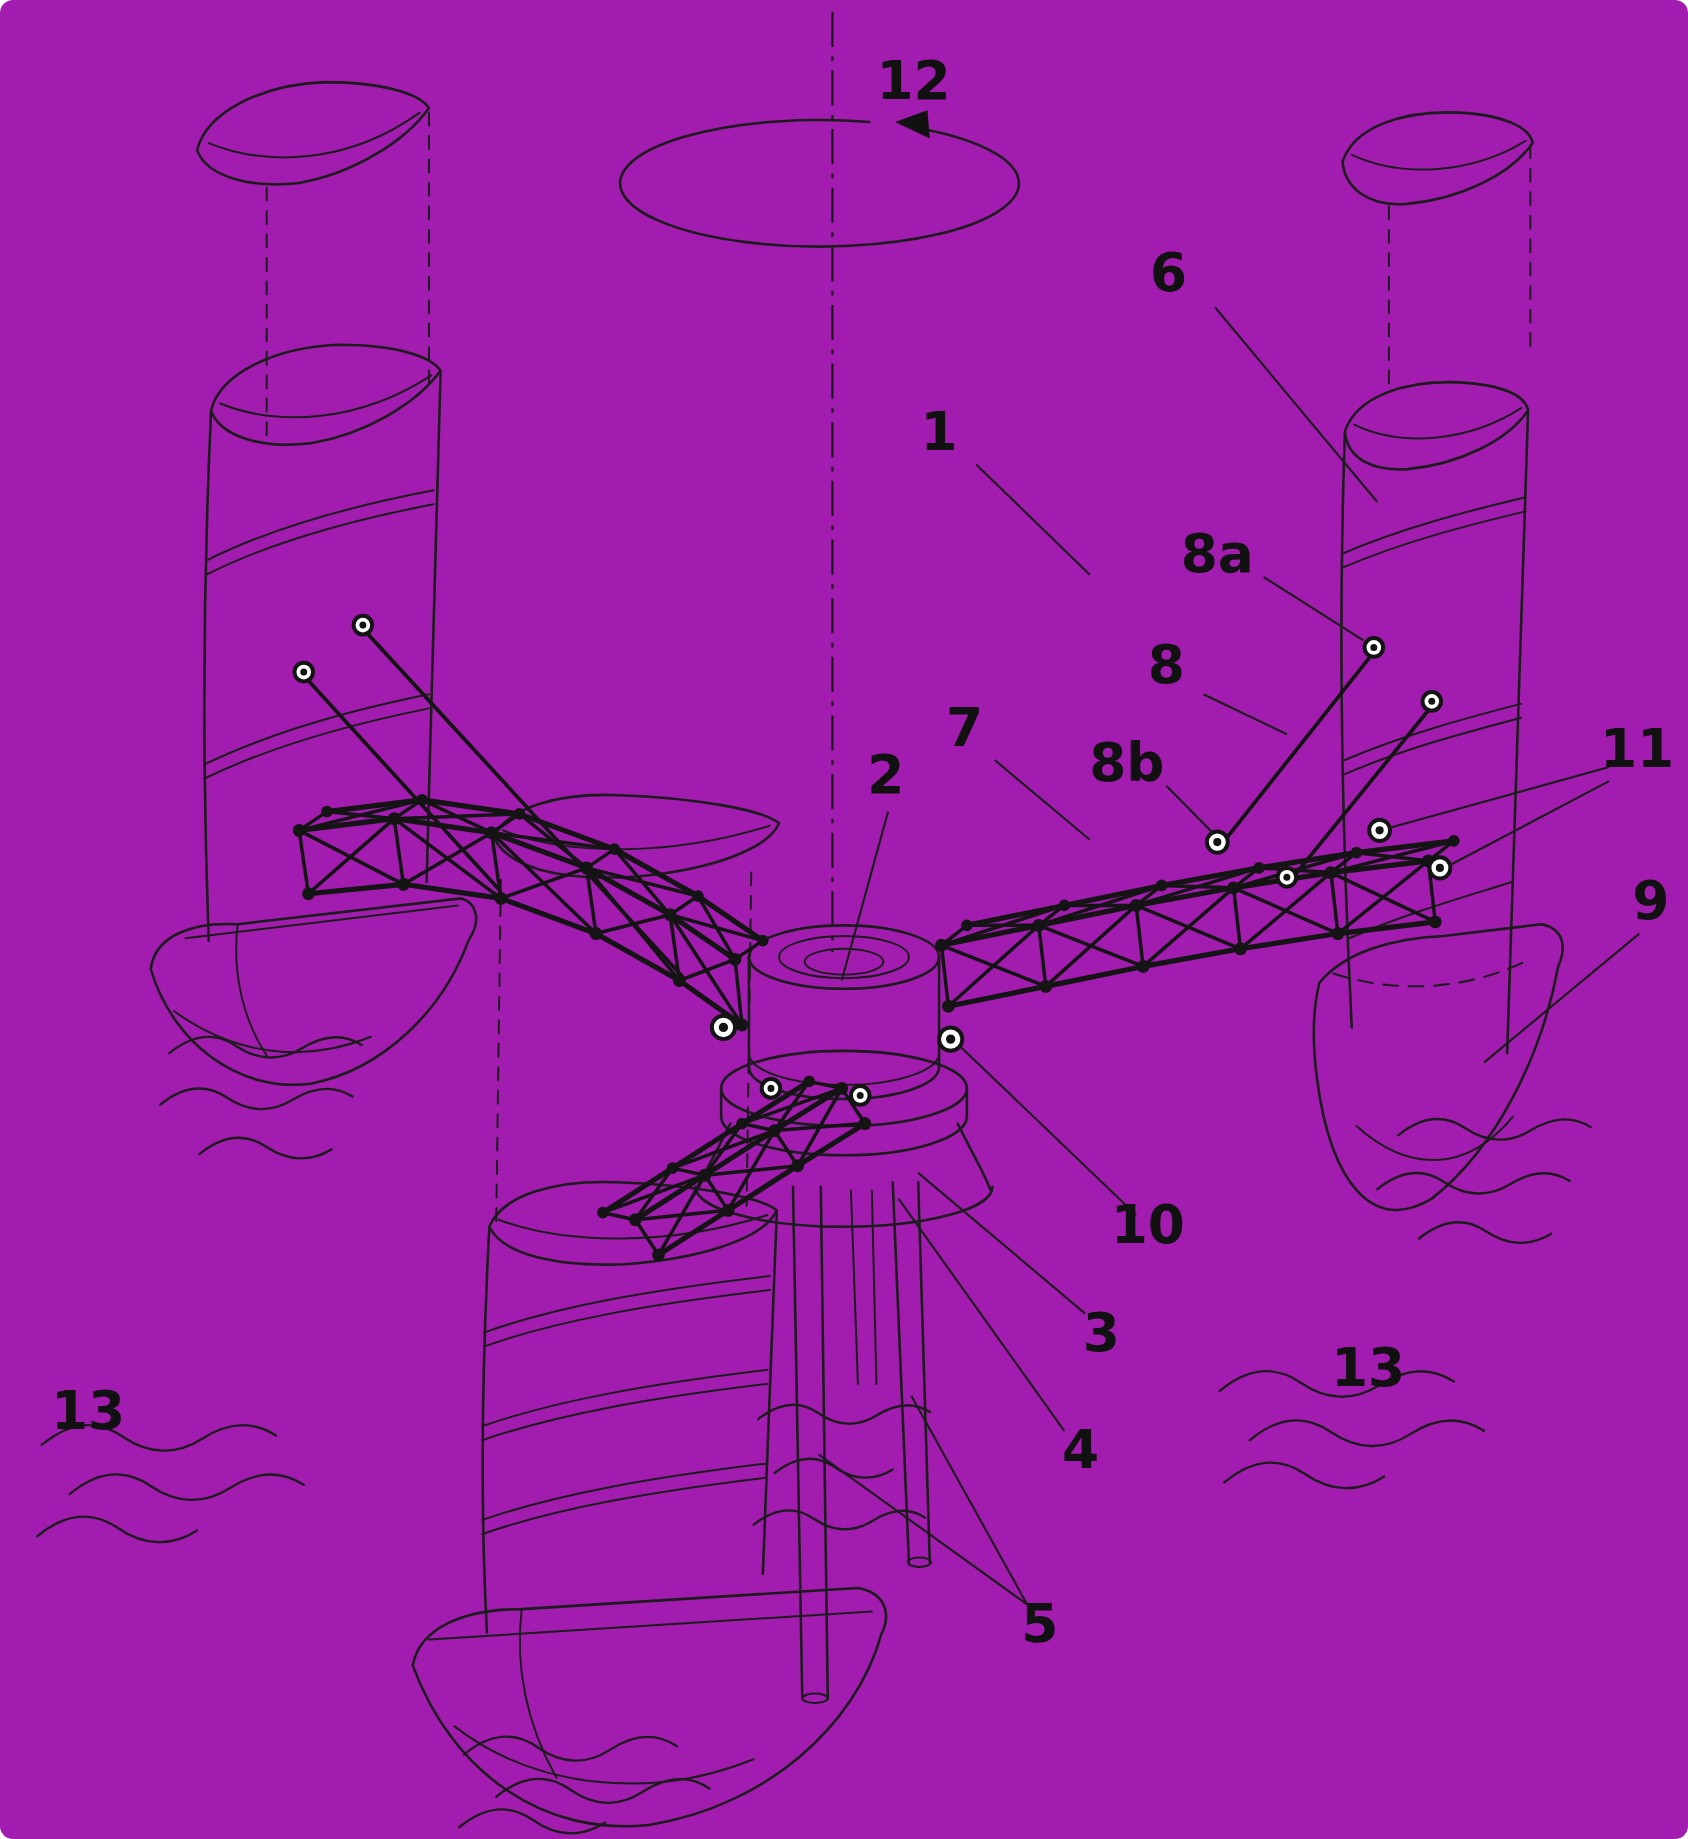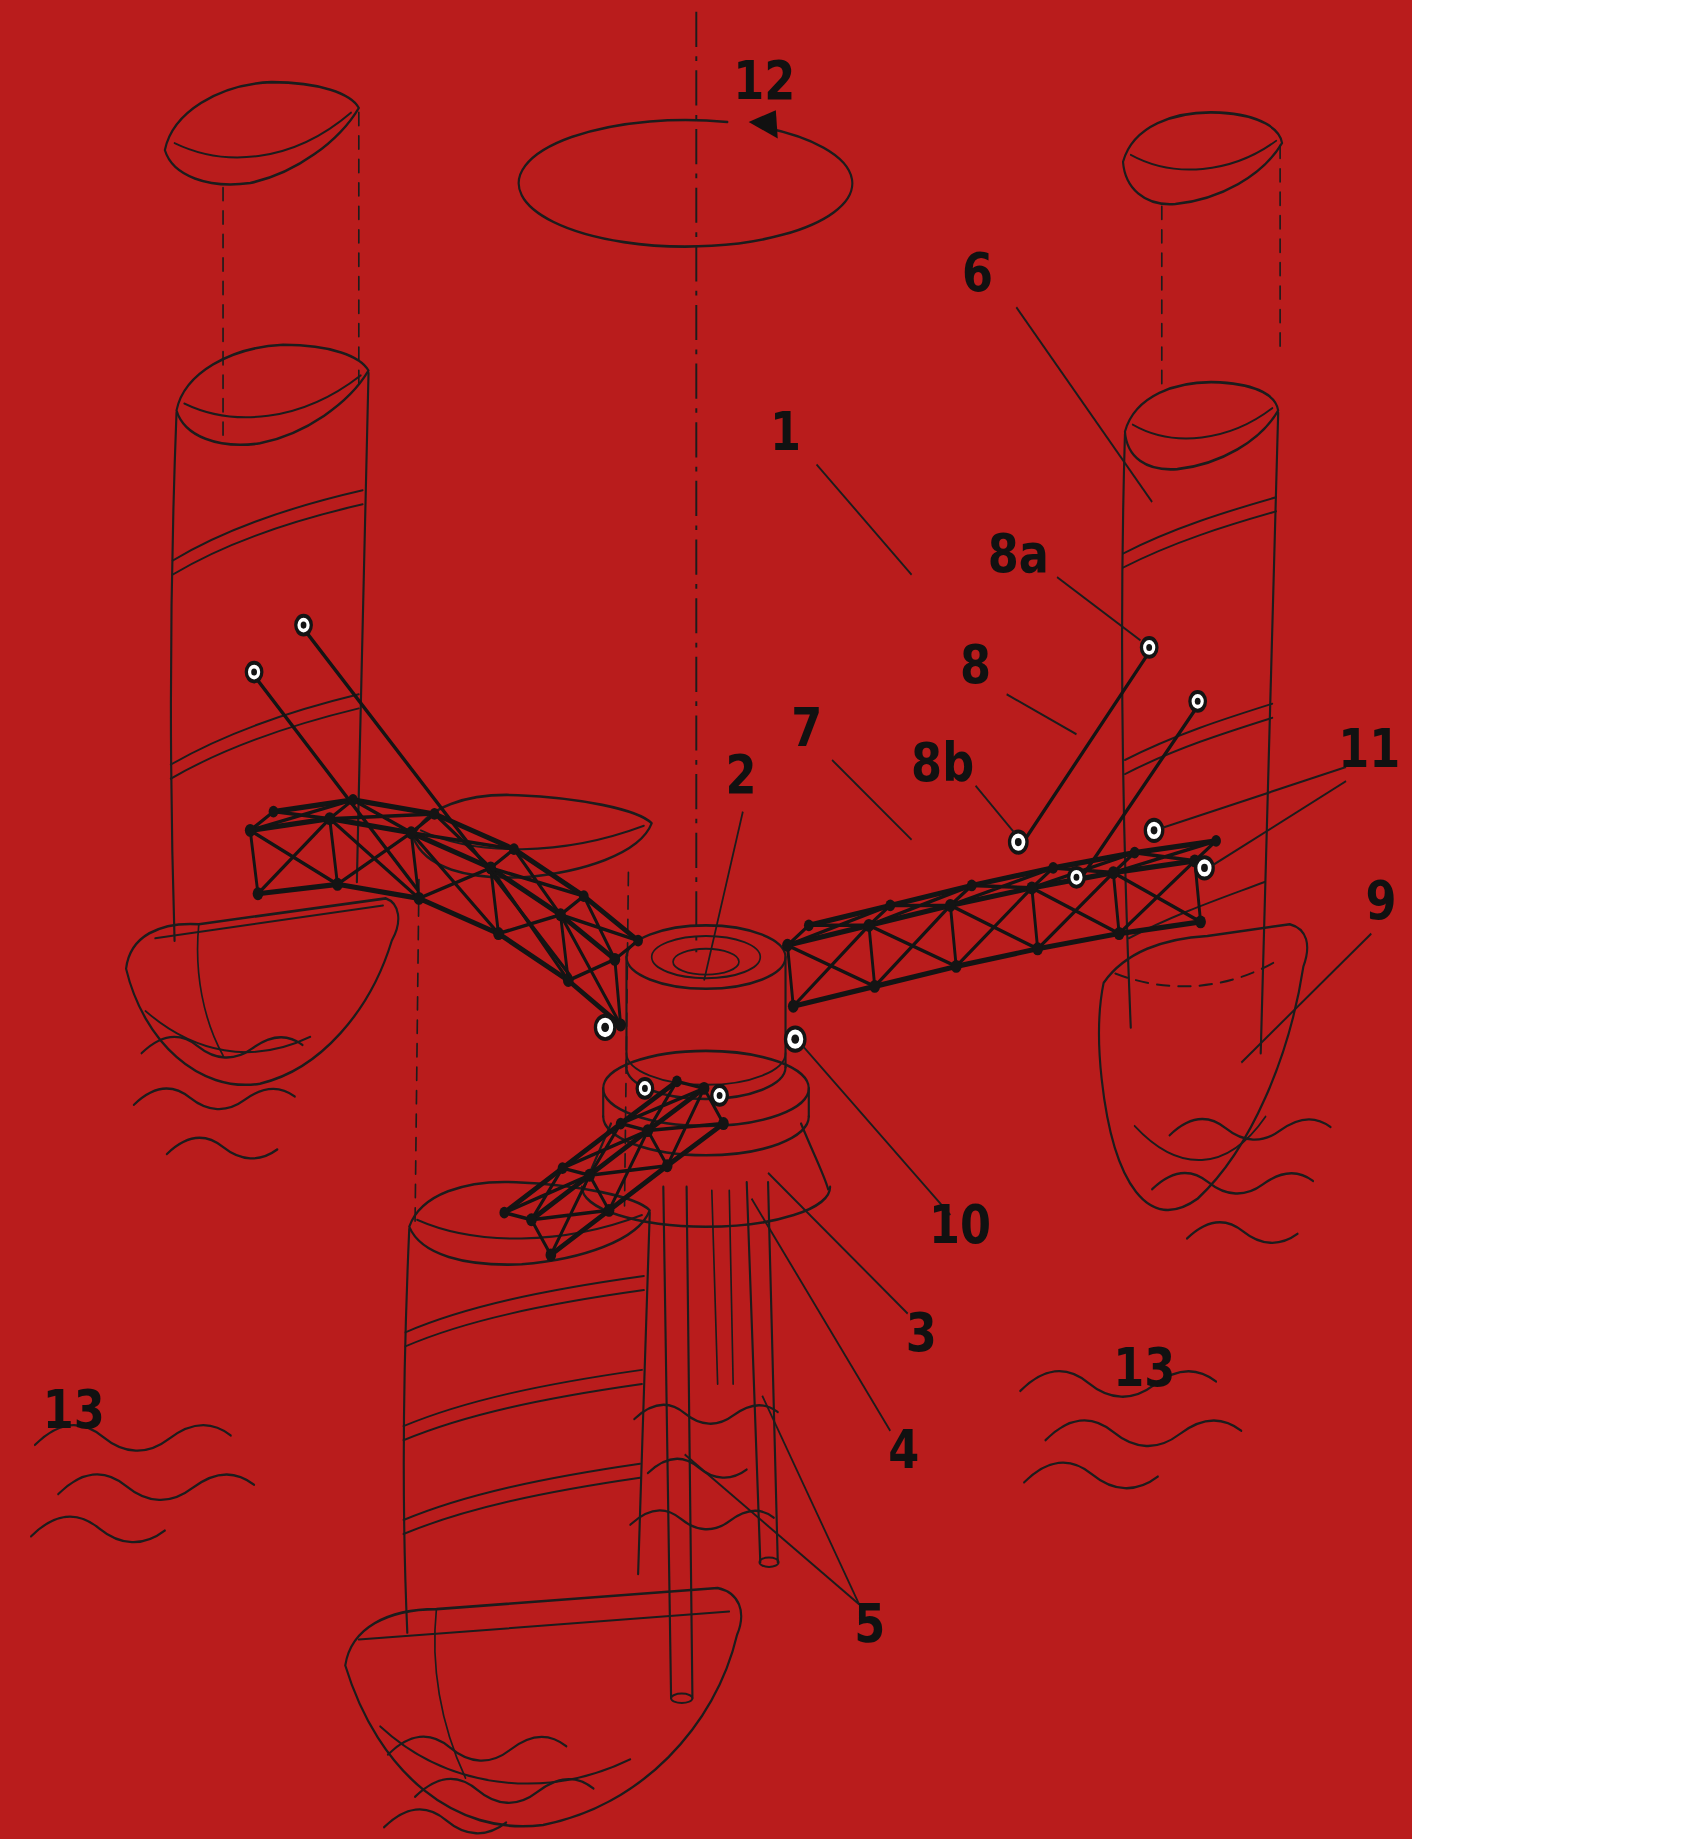--- a/index.html
+++ b/index.html
@@ -1,16 +1,16 @@
 <!DOCTYPE html>
 <html><head>
 <meta charset="utf-8">
 <style>
   html,body{margin:0;padding:0;background:#ffffff;}
-  .stage{position:relative;width:1412px;height:1839px;background:#b91c1c;overflow:hidden;}
+  .stage{position:relative;width:1688px;height:1839px;background:#a21caf;overflow:hidden;border-radius:13px;}
   svg{display:block;width:100%;height:100%;}
   .ink{stroke:#1c1c1c;fill:none;stroke-width:2.2;stroke-linecap:round;stroke-linejoin:round;}
   .thin{stroke-width:1.7;}
   .dash{stroke-dasharray:11 9;}
   .hdash{stroke-dasharray:13 9;}
   .axis{stroke:#1c1c1c;fill:none;stroke-width:2;stroke-dasharray:30 8 4 8;}
   .truss{stroke:#141414;stroke-width:4.4;fill:none;stroke-linecap:round;stroke-linejoin:round;}
   .truss2{stroke:#141414;stroke-width:3;fill:none;stroke-linecap:round;}
   .node{fill:#141414;stroke:none;}
   .ring{fill:#ffffff;stroke:#141414;stroke-width:3.4;}

